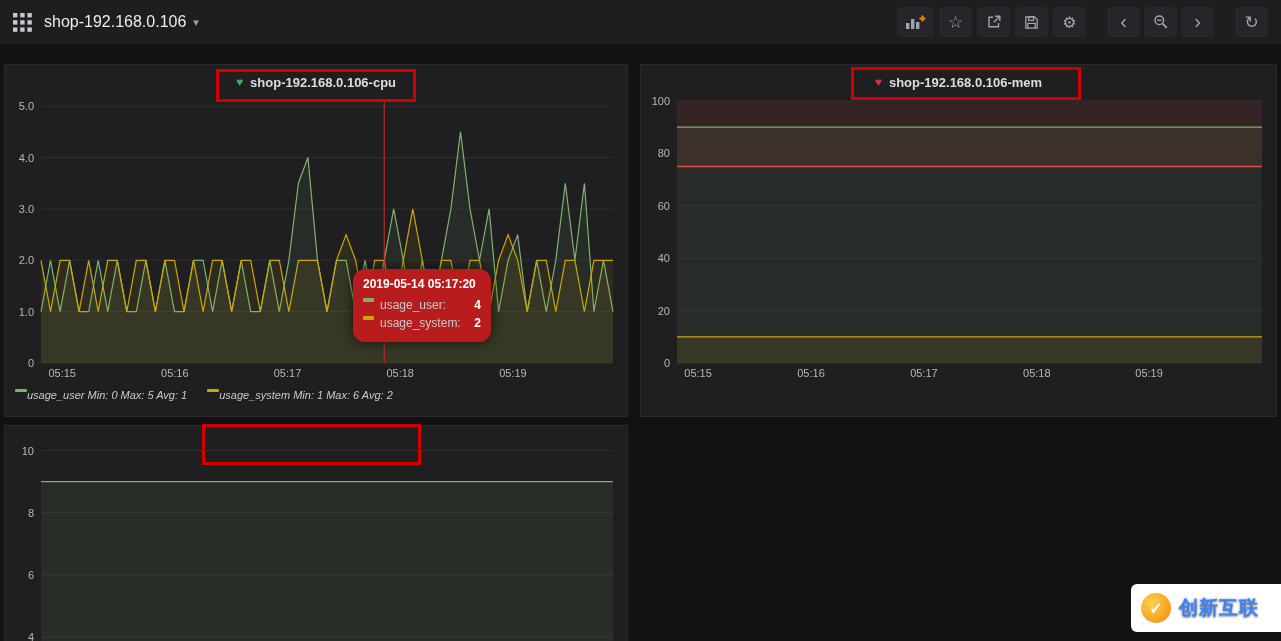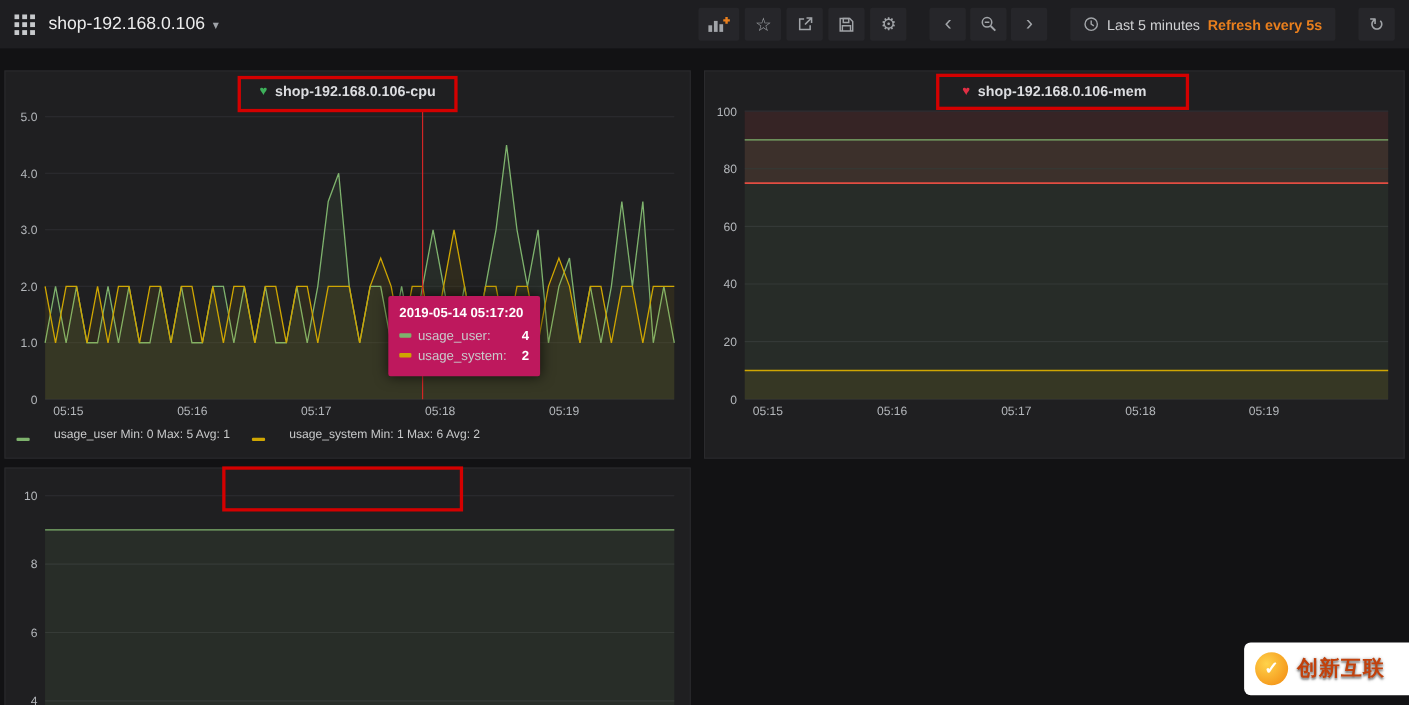--- a/index.html
+++ b/index.html
@@ -28,49 +28,49 @@
   .panel { position:absolute; background:#1f1f21; border:1px solid #2a2a2d; }
   #panel-cpu     { left:4px;   top:64px;  width:624px; height:353px; }
   #panel-mem     { left:640px; top:64px;  width:637px; height:353px; }
   #panel-netstat { left:4px;   top:425px; width:624px; height:290px; }
   .panel-title { height:26px; margin-top:4px; display:flex; align-items:center; justify-content:center;
                  gap:7px; font-size:13px; font-weight:bold; color:#dcdde0; cursor:pointer; }
   .heart { font-size:12px; line-height:1; }
   .chart { width:100%; height:286px; position:relative; }
   #panel-netstat .chart { height:240px; }
   .legend { margin-top:8px; padding:0 10px; font-size:11px; color:#c9cacb; display:flex; gap:20px; }
-  .legend-item { display:flex; align-items:flex-end; gap:22px; cursor:pointer; }
+  .legend-item { display:flex; align-items:flex-start; gap:0; cursor:pointer;font-style:italic; }
   .legend-dash { display:inline-block; width:12px; height:3px; border-radius:1px; }
   svg text { font-family:"Liberation Sans", sans-serif; }
 
   
-  .gtooltip { position:absolute; left:348px; top:204px; width:138px; background:#be185d;
-             border-radius:2px; padding:8px 10px; font-size:12px; color:#c9cacb;
+  .gtooltip { position:absolute; left:348px; top:204px; width:138px; background:#b91c1c;
+             border-radius:12px; padding:8px 10px; font-size:12px; color:#c9cacb;
              box-shadow:0 0 12px rgba(0,0,0,.65); z-index:6; }
   .tt-time { font-weight:bold; color:#fff; margin-bottom:7px; }
-  .tt-row { display:flex; align-items:center; gap:6px; margin:4px 0; }
+  .tt-row { display:flex; align-items:flex-start; gap:6px; margin:4px 0; }
   .tt-dash { width:11px; height:4px; border-radius:1px; flex:0 0 auto; }
   .tt-label { flex:1; }
   .tt-val { font-weight:bold; color:#fff; }
 
   
   .anno { position:absolute; border:3px solid #d40000; z-index:10; pointer-events:none; }
   #anno-cpu     { left:216px; top:69px;  width:200px; height:33px; }
   #anno-mem     { left:851px; top:67px;  width:230px; height:33px; }
   #anno-netstat { left:202px; top:424px; width:219px; height:41px; }
 
   
   .watermark { position:absolute; right:0; bottom:9px; width:150px; height:48px; background:#fff;
                border-radius:6px 0 0 6px; display:flex; align-items:center; gap:8px;
                padding:0 10px; z-index:20; cursor:pointer; }
   .wm-logo { width:30px; height:30px; border-radius:50%; flex:0 0 auto;
              background:radial-gradient(circle at 35% 35%, #ffd24a, #f59a1d 75%);
              color:#fff; display:flex; align-items:center; justify-content:center;
              font-weight:bold; font-size:16px; }
-  .wm-text { font-size:19px; font-weight:bold; color:#c2410c; letter-spacing:1px;
+  .wm-text { font-size:19px; font-weight:bold; color:#3b82f6; letter-spacing:1px;
              text-shadow:0 1px 2px rgba(110,110,110,.9), 0 0 3px rgba(0,0,0,.3); }
 </style>
 </head>
 <body>
 
 <div class="app">
 
   <header class="navbar">
     <button class="menu-btn">
       <svg width="19" height="19" viewBox="0 0 19 19">
@@ -133,28 +133,20 @@
             <circle cx="6.3" cy="6.3" r="4.3" stroke-width="1.4"></circle>
             <path d="M9.6 9.6l4.2 4.2" stroke-width="1.8"></path>
             <path d="M4.2 6.3h4.2" stroke-width="1.4"></path>
           </svg>
         </button>
         <button class="nbtn chev">
           <span>›</span>
         </button>
       </div>
 
-      <button class="nbtn time-picker">
-        <svg width="14" height="14" viewBox="0 0 14 14" stroke="#a1a4a8" fill="none" stroke-width="1.3">
-          <circle cx="7" cy="7" r="5.6"></circle>
-          <path d="M7 3.6V7l2.4 1.5"></path>
-        </svg>
-        <span>Last 5 minutes</span>
-        <span class="refresh-label">Refresh every 5s</span>
-      </button>
 
       <button class="nbtn refresh-btn">
         <span>↻</span>
       </button>
     </div>
   </header>
 
   <section class="panel" id="panel-cpu">
     <div class="panel-title">
       <span class="heart" style="color: rgb(62, 177, 91);">♥</span>

